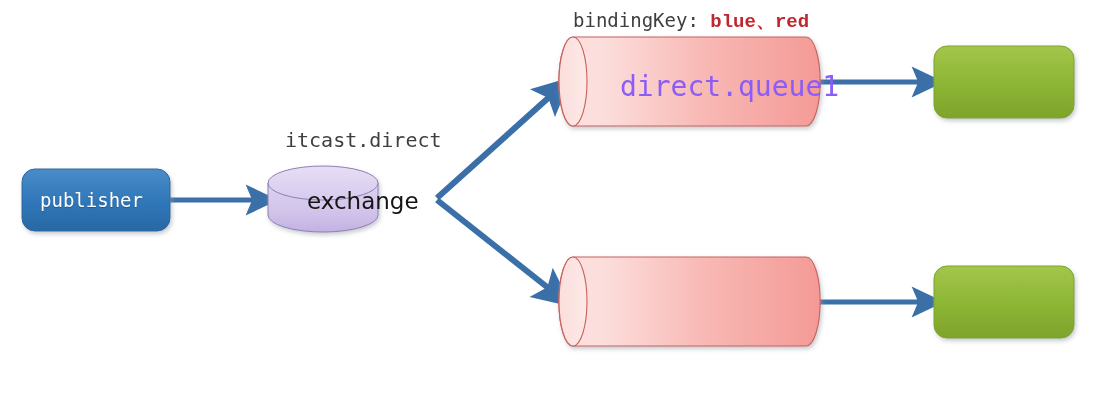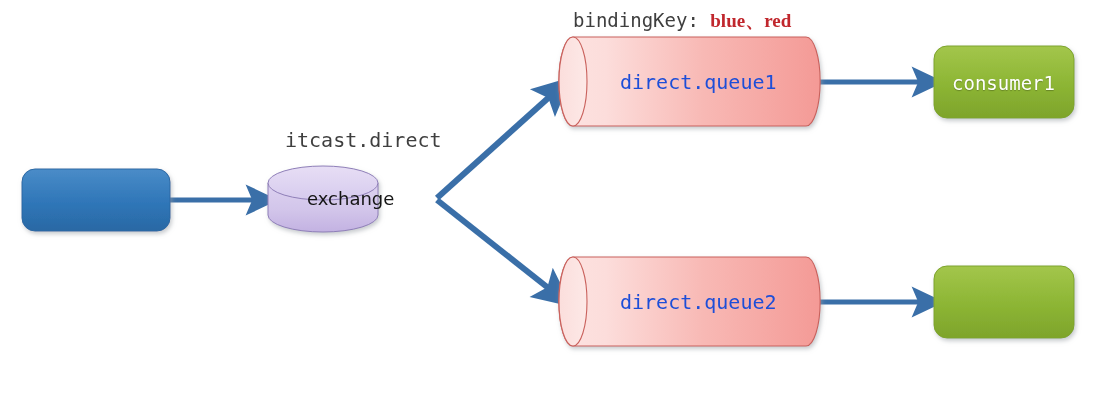--- a/index.html
+++ b/index.html
@@ -7,41 +7,41 @@
        font-family:"DejaVu Sans Mono",monospace;}
   .stage{position:absolute;inset:0;}
 
   
   .svglayer{position:absolute;left:0;top:0;width:1098px;height:406px;}
 
   
   .lbl{position:absolute;white-space:nowrap;}
 
   .cap{font-family:"DejaVu Sans Mono",monospace;font-size:19px;color:#3f3f3f;}
-  .cap b{font-family:Liberation Serif, serif;font-weight:bold;color:#c0272d;margin-top:39px;}
+  .cap b{font-family:Liberation Mono, monospace;font-weight:bold;color:#c0272d;margin-top:39px;}
 
   .exch-name{left:285px;top:128px;font-size:20px;color:#3f3f3f;
              font-family:"DejaVu Sans Mono",monospace;}
 
   .bk-top{left:573px;top:8px;}
   .bk-bot{left:585px;top:372px;}
 
   .boxtext{position:absolute;color:#ffffff;font-size:19px;
            font-family:"DejaVu Sans Mono",monospace;
            text-shadow:0 1px 1px rgba(0,0,0,.25);}
   .pub-t{left:40px;top:189px;}
   .c1-t{left:952px;top:72px;}
   .c2-t{left:952px;top:292px;}
 
-  .qtext{position:absolute;color:#1d4ed8;font-size:20px;
+  .qtext{position:absolute;color:#8b5cf6;font-size:28px;
          font-family:"DejaVu Sans Mono",monospace;}
   .q1-t{left:620px;top:70px;}
   .q2-t{left:620px;top:290px;}
 
-  .exch-t{position:absolute;left:307px;top:188px;font-size:18px;color:#151515;
+  .exch-t{position:absolute;left:307px;top:188px;font-size:23px;color:#151515;
           font-family:"DejaVu Sans",sans-serif;}
 </style>
 </head>
 <body>
 
 <div class="stage">
 
   <svg class="svglayer" viewBox="0 0 1098 406">
     <defs>
       <linearGradient id="gPub" x1="0" y1="0" x2="0" y2="1">
@@ -111,19 +111,18 @@
   </svg>
 
   <div class="lbl cap bk-top"><span>bindingKey:</span>
     <b>blue、red</b></div>
 
 
   <div class="lbl exch-name">itcast.direct</div>
 
   <div class="exch-t">exchange</div>
 
+  <div class="boxtext pub-t">publisher</div>
 
   <div class="qtext q1-t">direct.queue1</div>
-  <div class="qtext q2-t">direct.queue2</div>
 
-  <div class="boxtext c1-t">consumer1</div>
 
 </div>
 
 </body></html>

